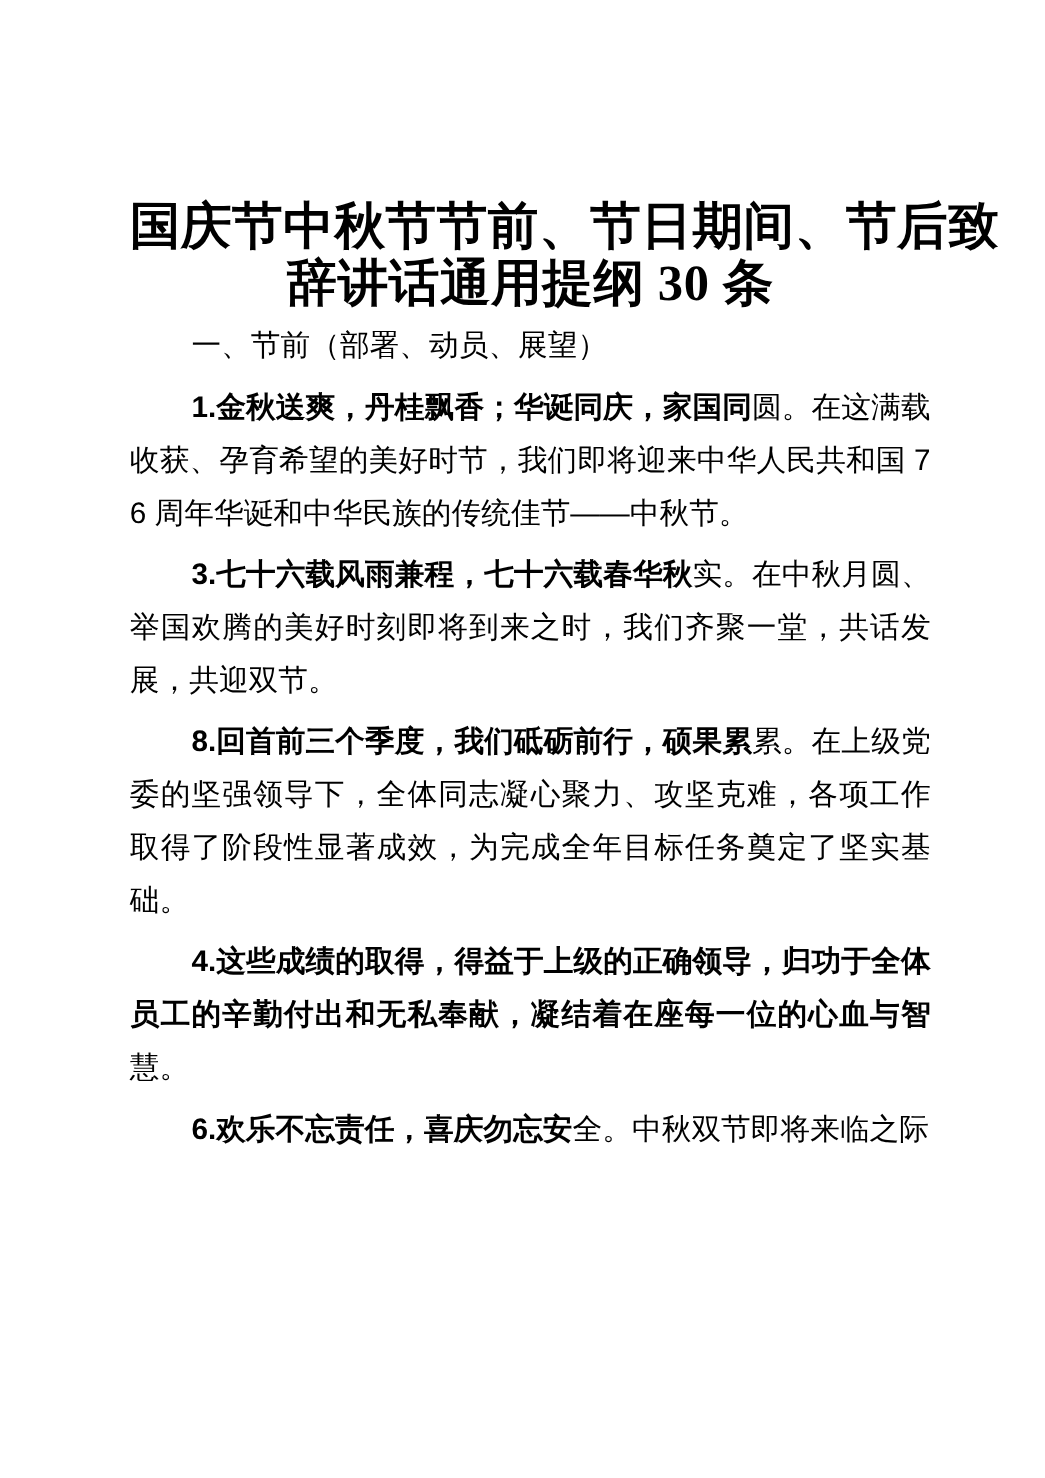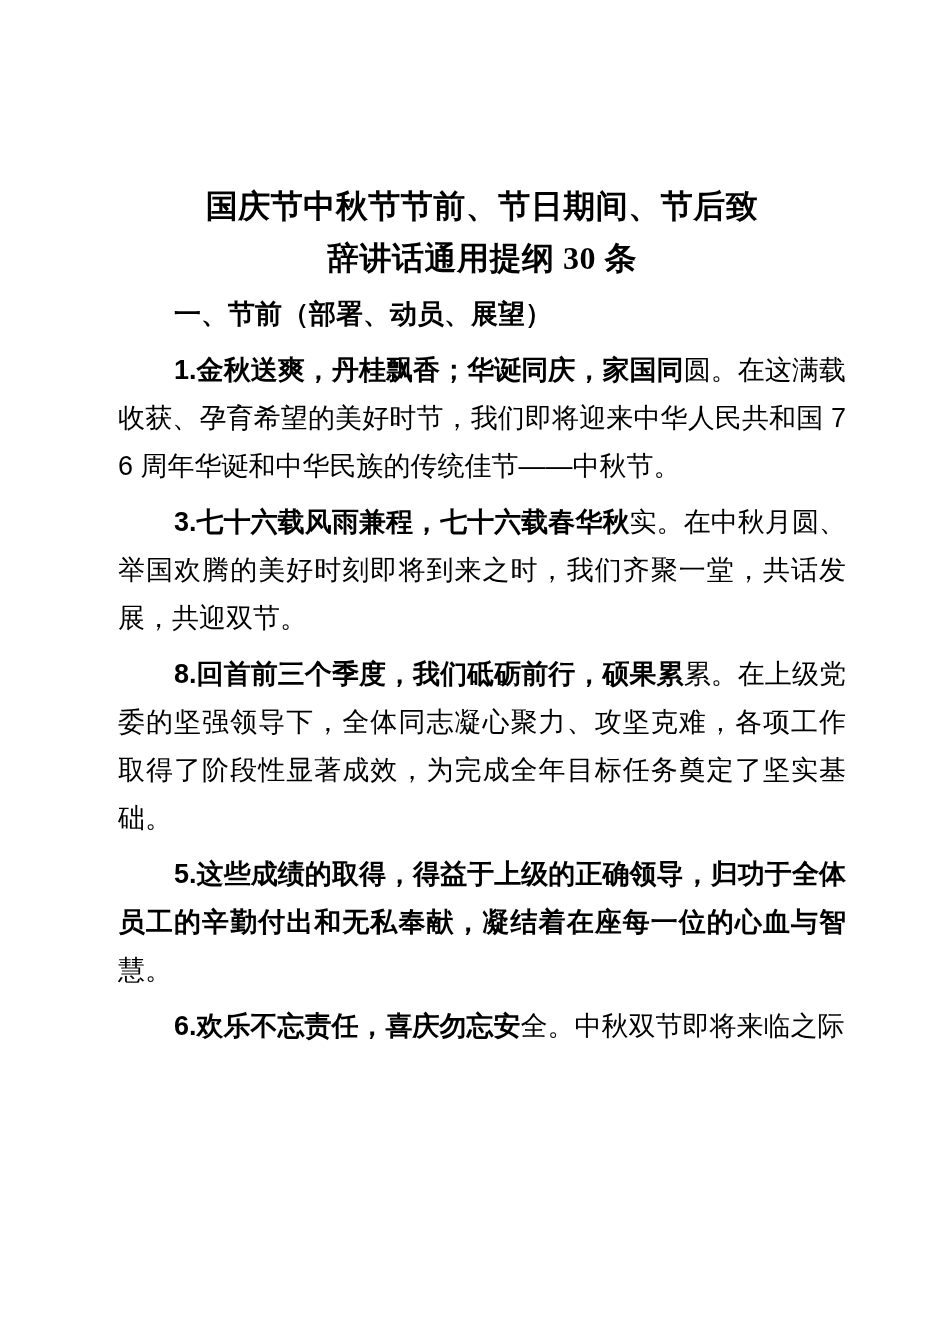--- a/index.html
+++ b/index.html
@@ -19,35 +19,35 @@
   .content {
     position: absolute;
     left: 118px;
     top: 180px;
     width: 728px;
   }
   .doc-title {
     margin: 0;
     font-family: "Liberation Serif", "DejaVu Serif", serif;
     font-weight: 700;
-    font-size: 32px;
+    font-size: 46px;
     line-height: 52px;
     text-align: center;
     letter-spacing: 0.5px;
   }
   .title-line {
     display: block;
     white-space: nowrap;
   }
   .section-heading {
     margin-top: 6px;
     font-size: 27px;
     line-height: 48px;
     text-indent: 56px;
-    font-weight: 700;
+    font-weight: 400;
   }
   .body-para {
     margin: 8px 0 0 0;
     font-size: 27px;
     line-height: 48px;
     text-indent: 56px;
     text-align: justify;
     text-justify: inter-ideograph;
     word-break: break-all;
   }
@@ -76,18 +76,18 @@
     <div class="section-heading">一、节前（部署、动员、展望）</div>
 
 
     <p class="body-para"><span class="lead">1.金秋送爽，丹桂飘香；华诞同庆，家国同</span><span class="rest">圆。在这满载收获、孕育希望的美好时节，我们即将迎来中华人民共和国 76 周年华诞和中华民族的传统佳节——中秋节。</span></p>
 
 
     <p class="body-para"><span class="lead">3.七十六载风雨兼程，七十六载春华秋</span><span class="rest">实。在中秋月圆、举国欢腾的美好时刻即将到来之时，我们齐聚一堂，共话发展，共迎双节。</span></p>
 
     <p class="body-para"><span class="lead">8.回首前三个季度，我们砥砺前行，硕果累</span><span class="rest">累。在上级党委的坚强领导下，全体同志凝心聚力、攻坚克难，各项工作取得了阶段性显著成效，为完成全年目标任务奠定了坚实基础。</span></p>
 
-    <p class="body-para"><span class="lead">5.这些成绩的取得，得益于上级的正确领导，归功于全体员工的辛勤付出和无私奉献，凝结着在座每一位的心血与智</span><span class="rest">慧。</span></p>
+    <p class="body-para"><span class="lead">4.这些成绩的取得，得益于上级的正确领导，归功于全体员工的辛勤付出和无私奉献，凝结着在座每一位的心血与智</span><span class="rest">慧。</span></p>
 
     <p class="body-para"><span class="lead">6.欢乐不忘责任，喜庆勿忘安</span><span class="rest">全。中秋双节即将来临之际</span></p>
 
   </div>
 </div>
 
 </body></html>

